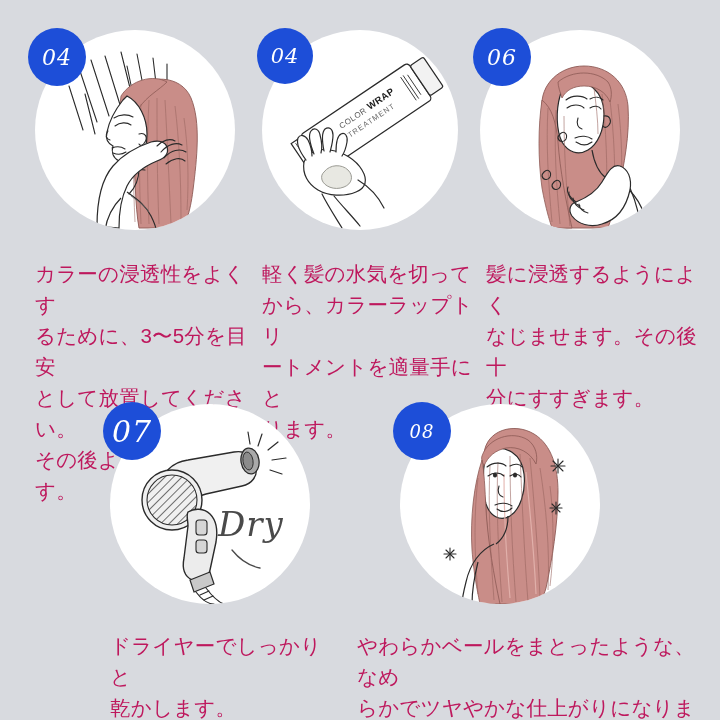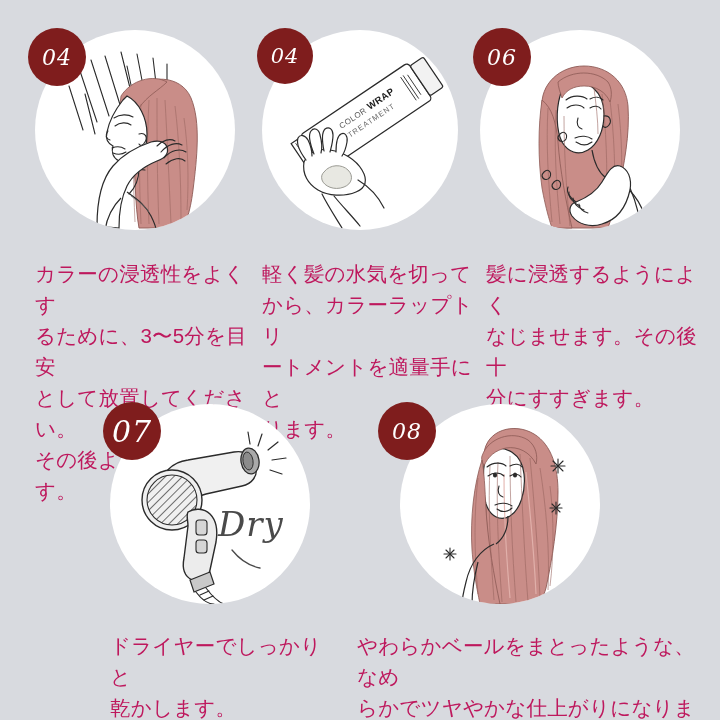--- a/index.html
+++ b/index.html
@@ -15,21 +15,21 @@
   .panel { position:absolute; }
   .circle {
     position:absolute;
     border-radius:50%;
     background:#ffffff;
     overflow:hidden;
   }
   .badge {
     position:absolute;
     border-radius:50%;
-    background:#7f1d1d;
+    background:#1d4ed8;
     color:#ffffff;
     display:flex; align-items:center; justify-content:center;
     font-family:"DejaVu Serif", serif;
     font-style:italic;
     font-weight:400;
     letter-spacing:1px;
     z-index:5;
     user-select:none;
   }
 
@@ -388,18 +388,18 @@
           </g>
           <g transform="translate(50,150)">
             <path d="M0 -6 L0 6"></path>
               <path d="M-6 0 L6 0"></path>
             <path d="M-4 -4 L4 4"></path>
               <path d="M4 -4 L-4 4"></path>
           </g>
         </g>
       </svg>
     </div>
-    <div class="badge" style="left:378px; top:402px; width:58px; height:58px; font-size:22px;">08</div>
+    <div class="badge" style="left:393px; top:402px; width:58px; height:58px; font-size:18px;">08</div>
     <div class="caption" style="left:357px; top:630px; width:350px;">やわらかベールをまとったような、なめ
 らかでツヤやかな仕上がりになります。</div>
   </div>
 
 </div>
 
 </body></html>

